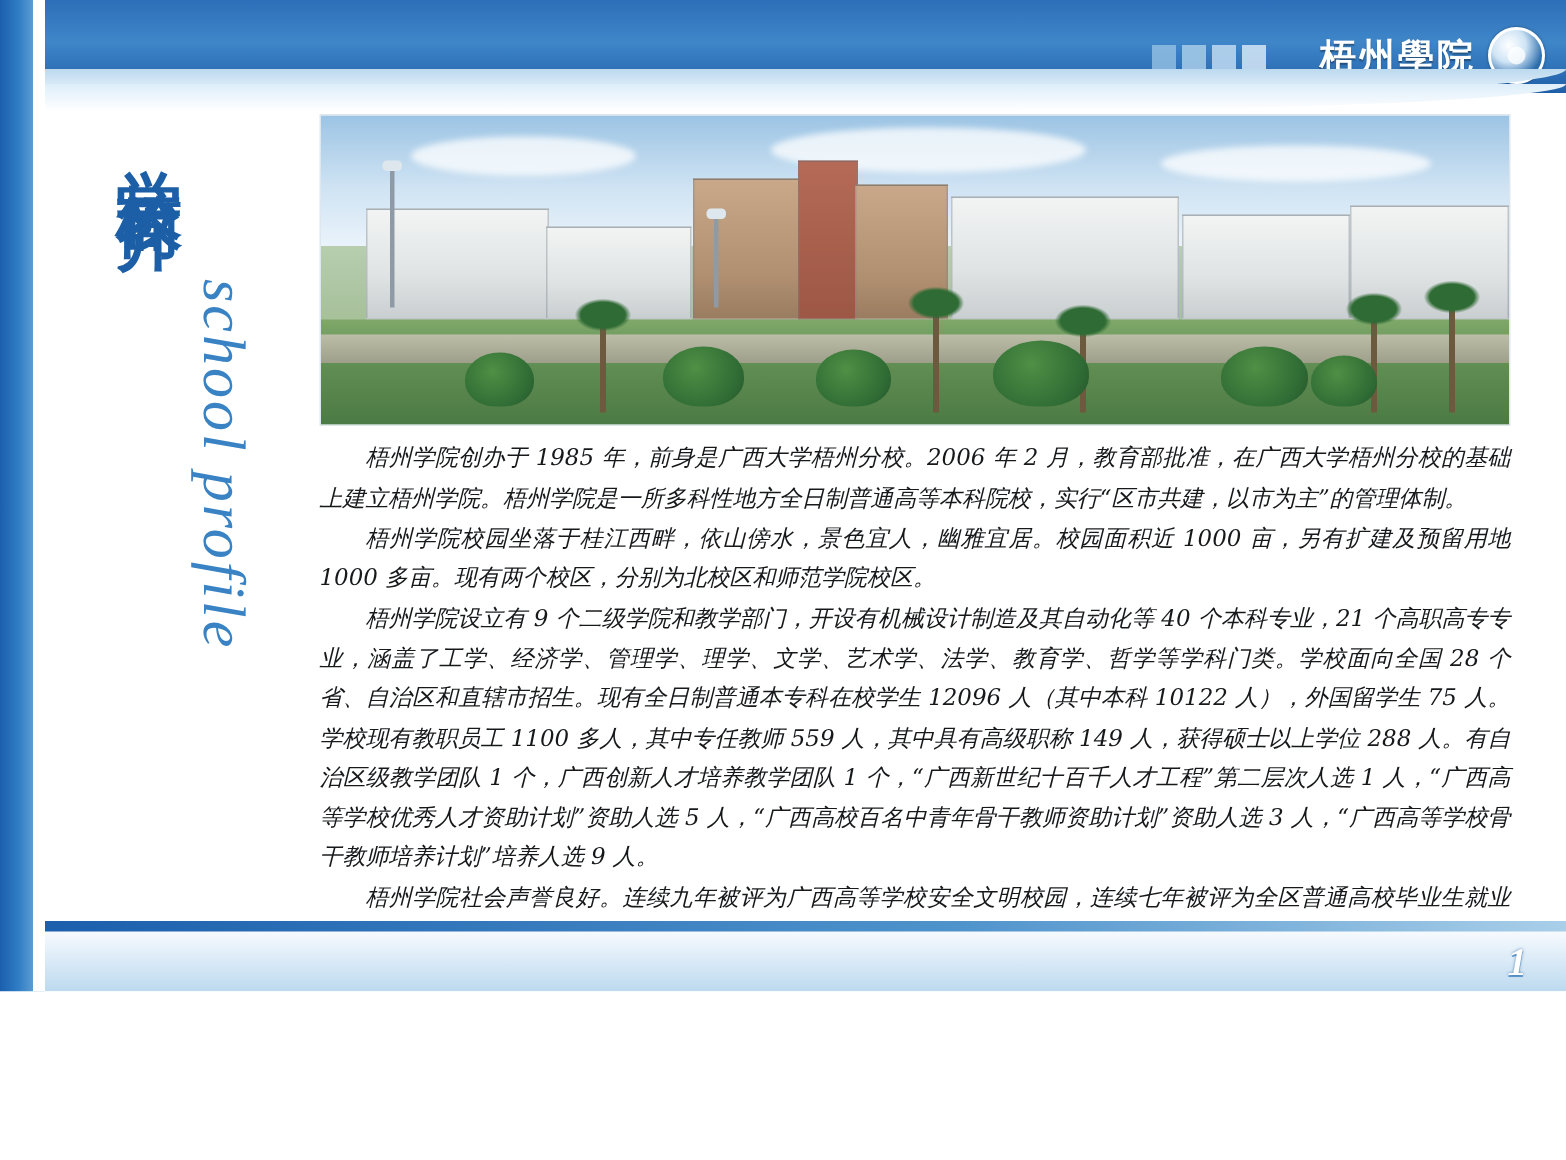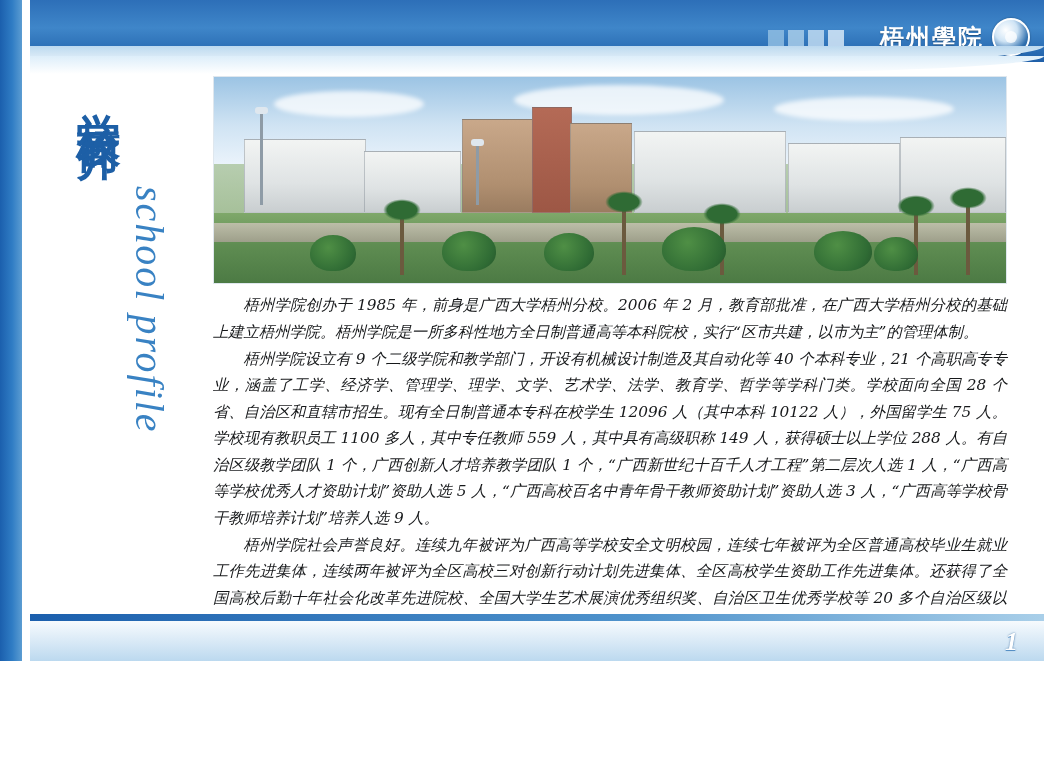--- a/index.html
+++ b/index.html
@@ -294,20 +294,21 @@
     <div class="tree" style="left:96px;  width:46px; height:36px;"></div>
     <div class="tree" style="left:228px; width:54px; height:40px;"></div>
     <div class="tree" style="left:330px; width:50px; height:38px;"></div>
     <div class="tree" style="left:448px; width:64px; height:44px;"></div>
     <div class="tree" style="left:600px; width:58px; height:40px;"></div>
     <div class="tree" style="left:660px; width:44px; height:34px;"></div>
   </div>
 
   <div class="article">
     <p>梧州学院创办于 1985 年，前身是广西大学梧州分校。2006 年 2 月，教育部批准，在广西大学梧州分校的基础上建立梧州学院。梧州学院是一所多科性地方全日制普通高等本科院校，实行“区市共建，以市为主”的管理体制。</p>
+    <p>梧州学院校园坐落于桂江西畔，依山傍水，景色宜人，幽雅宜居。校园面积近 1000 亩，另有扩建及预留用地 1000 多亩。现有两个校区，分别为北校区和师范学院校区。</p>
     <p>梧州学院设立有 9 个二级学院和教学部门，开设有机械设计制造及其自动化等 40 个本科专业，21 个高职高专专业，涵盖了工学、经济学、管理学、理学、文学、艺术学、法学、教育学、哲学等学科门类。学校面向全国 28 个省、自治区和直辖市招生。现有全日制普通本专科在校学生 12096 人（其中本科 10122 人），外国留学生 75 人。学校现有教职员工 1100 多人，其中专任教师 559 人，其中具有高级职称 149 人，获得硕士以上学位 288 人。有自治区级教学团队 1 个，广西创新人才培养教学团队 1 个，“广西新世纪十百千人才工程”第二层次人选 1 人，“广西高等学校优秀人才资助计划”资助人选 5 人，“广西高校百名中青年骨干教师资助计划”资助人选 3 人，“广西高等学校骨干教师培养计划”培养人选 9 人。</p>
     <p>梧州学院社会声誉良好。连续九年被评为广西高等学校安全文明校园，连续七年被评为全区普通高校毕业生就业工作先进集体，连续两年被评为全区高校三对创新行动计划先进集体、全区高校学生资助工作先进集体。还获得了全国高校后勤十年社会化改革先进院校、全国大学生艺术展演优秀组织奖、自治区卫生优秀学校等 20 多个自治区级以上荣誉称号。</p>
   </div>
 
   <div class="bottom-band"></div>
   <div class="bottom-rule"></div>
   <div class="page-number">1</div>
 
 </div>
 

